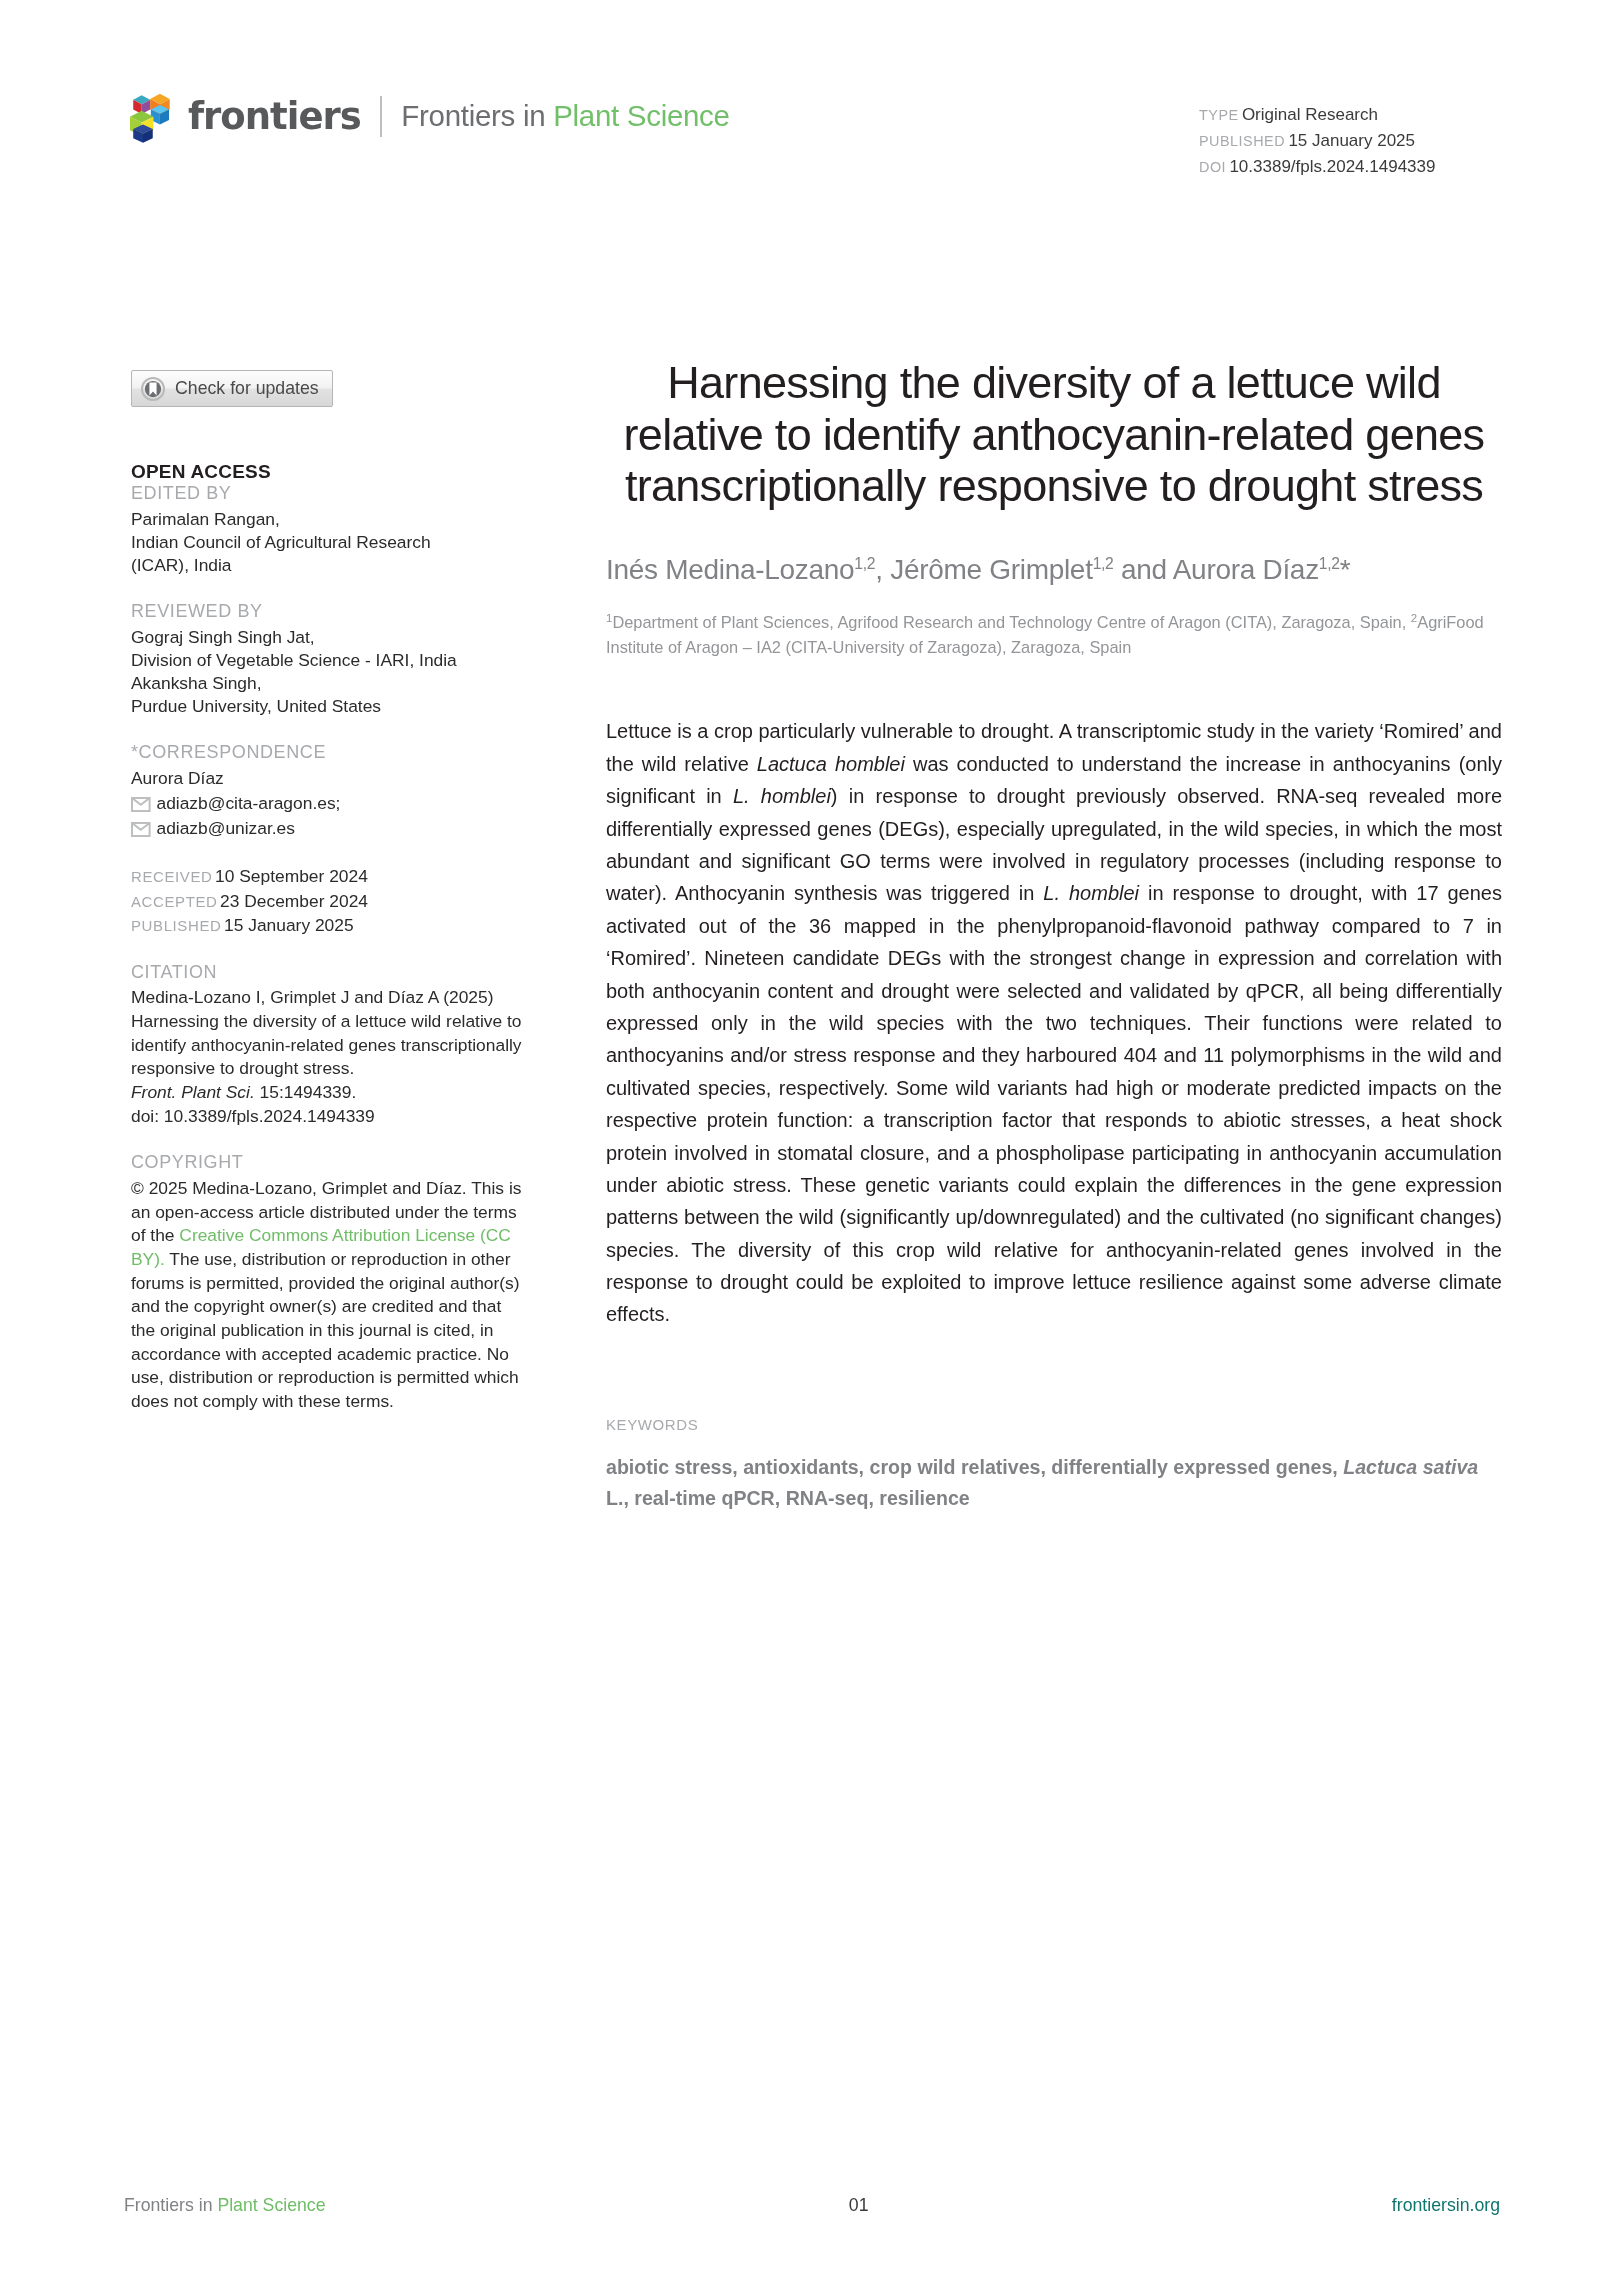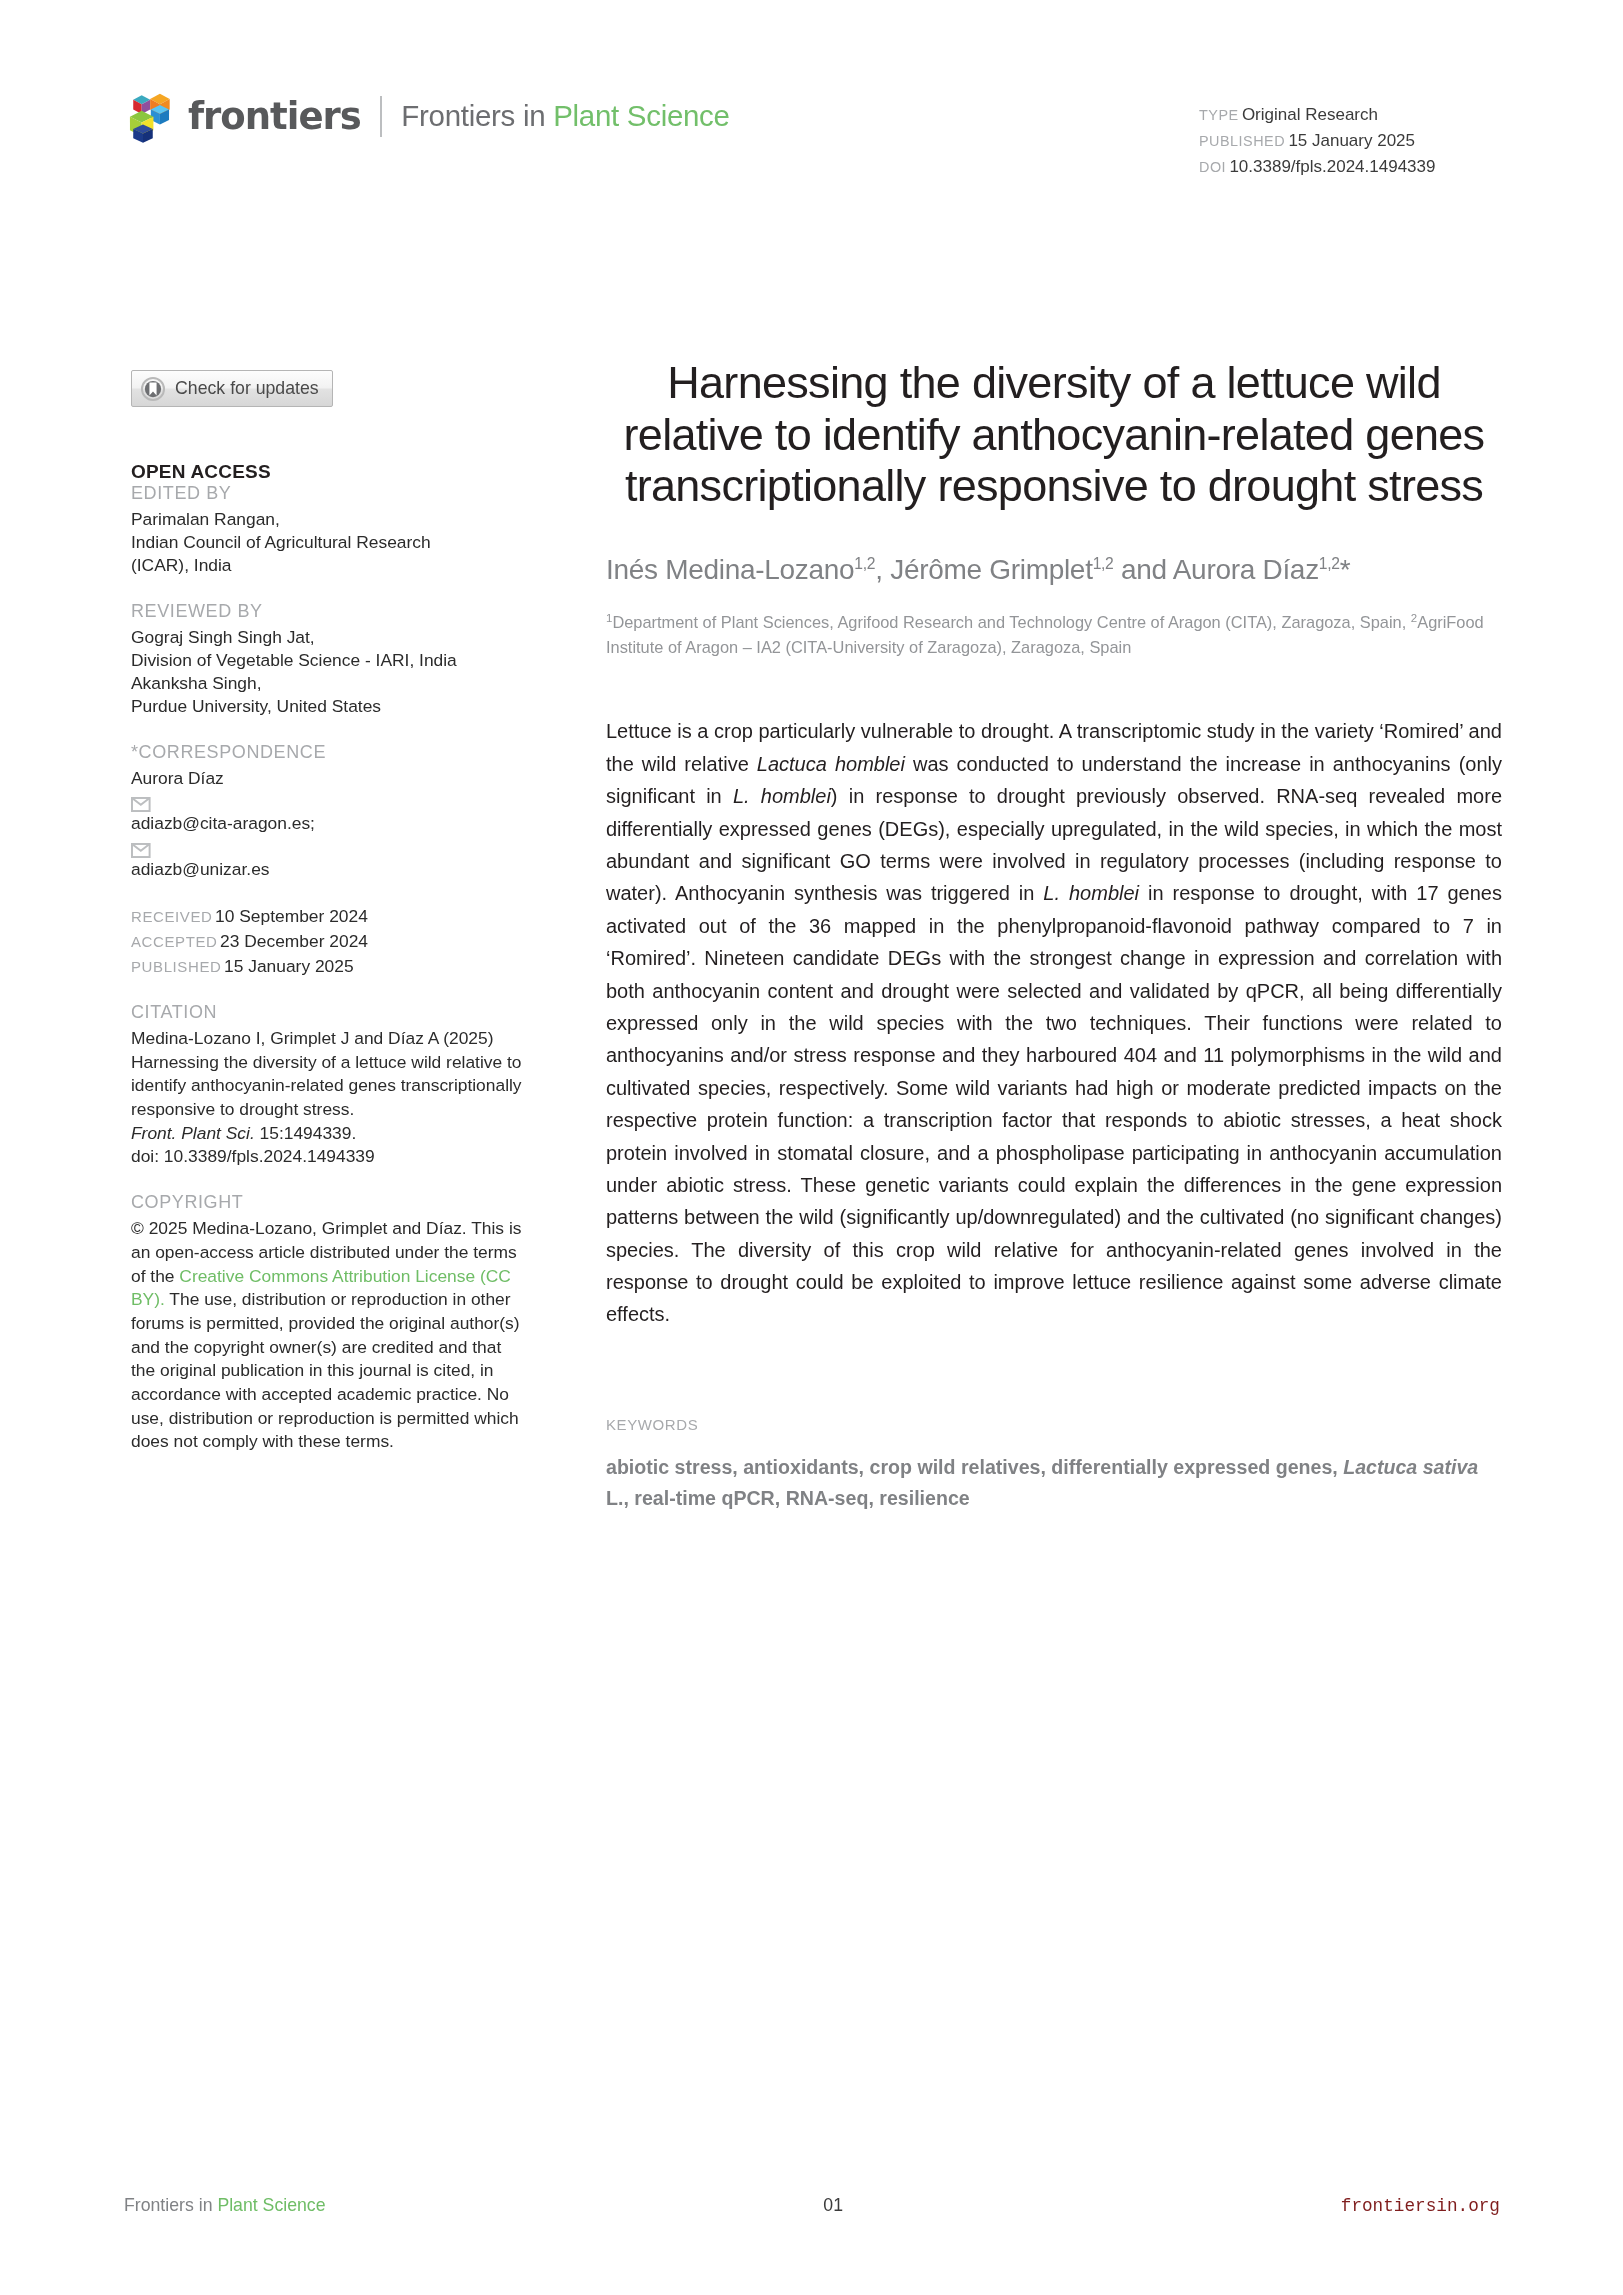--- a/index.html
+++ b/index.html
@@ -91,21 +91,21 @@
   .sb-line {
     font-size: 17.4px;
     line-height: 1.33;
     color: #2b2b2b;
   }
   .sb-inline { font-size: 17.4px; line-height: 1.42; color: #2b2b2b; }
   .sb-inline .lbl {
     color: #a7a9ac; font-size: 15px; letter-spacing: 0.6px;
     text-transform: uppercase; margin-right: 2.6px;
   }
-  .email-row { display: flex; align-items: flex-start; margin-top: 2px; flex-direction: column; }
+  .email-row { display: flex; align-items: flex-start; margin-top: 2px; }
   .mail-icon { width: 19.6px; height: 15px; margin-right: 5.9px; margin-top: 5.2px; flex: none; }
   .email-row span { font-size: 17.4px; line-height: 1.33; color: #2b2b2b; }
 
   .sb-para {
     font-size: 17.4px; line-height: 1.36; color: #2b2b2b;
   }
   .sb-para .ital { font-style: italic; }
   .green-link { color: #6fbd66; }
 
   
@@ -165,21 +165,21 @@
   .footer {
     position: absolute;
     left: 124px; right: 124px;
     top: 2195px;
     display: flex; align-items: center; justify-content: space-between;
     font-size: 17.7px;
   }
   .footer-left { color: #808285; }
   .footer-left .green { color: #6fbd66; }
   .footer-center { color: #3b3b3b; font-size: 17.7px; }
-  .footer-right { color: #7f1d1d; font-family: Liberation Mono, monospace; }
+  .footer-right { color: #0f766e; }
 </style>
 </head>
 <body>
 
 <div class="masthead">
   <svg class="logo-mark" viewBox="0 0 78 86">
 
     <polygon points="14,18 27,11 40,18 27,25" fill="#3aa9bf"></polygon>
     <polygon points="14,18 27,25 27,40 14,33" fill="#d6292f"></polygon>
     <polygon points="27,25 40,18 40,33 27,40" fill="#8e4f9e"></polygon>

